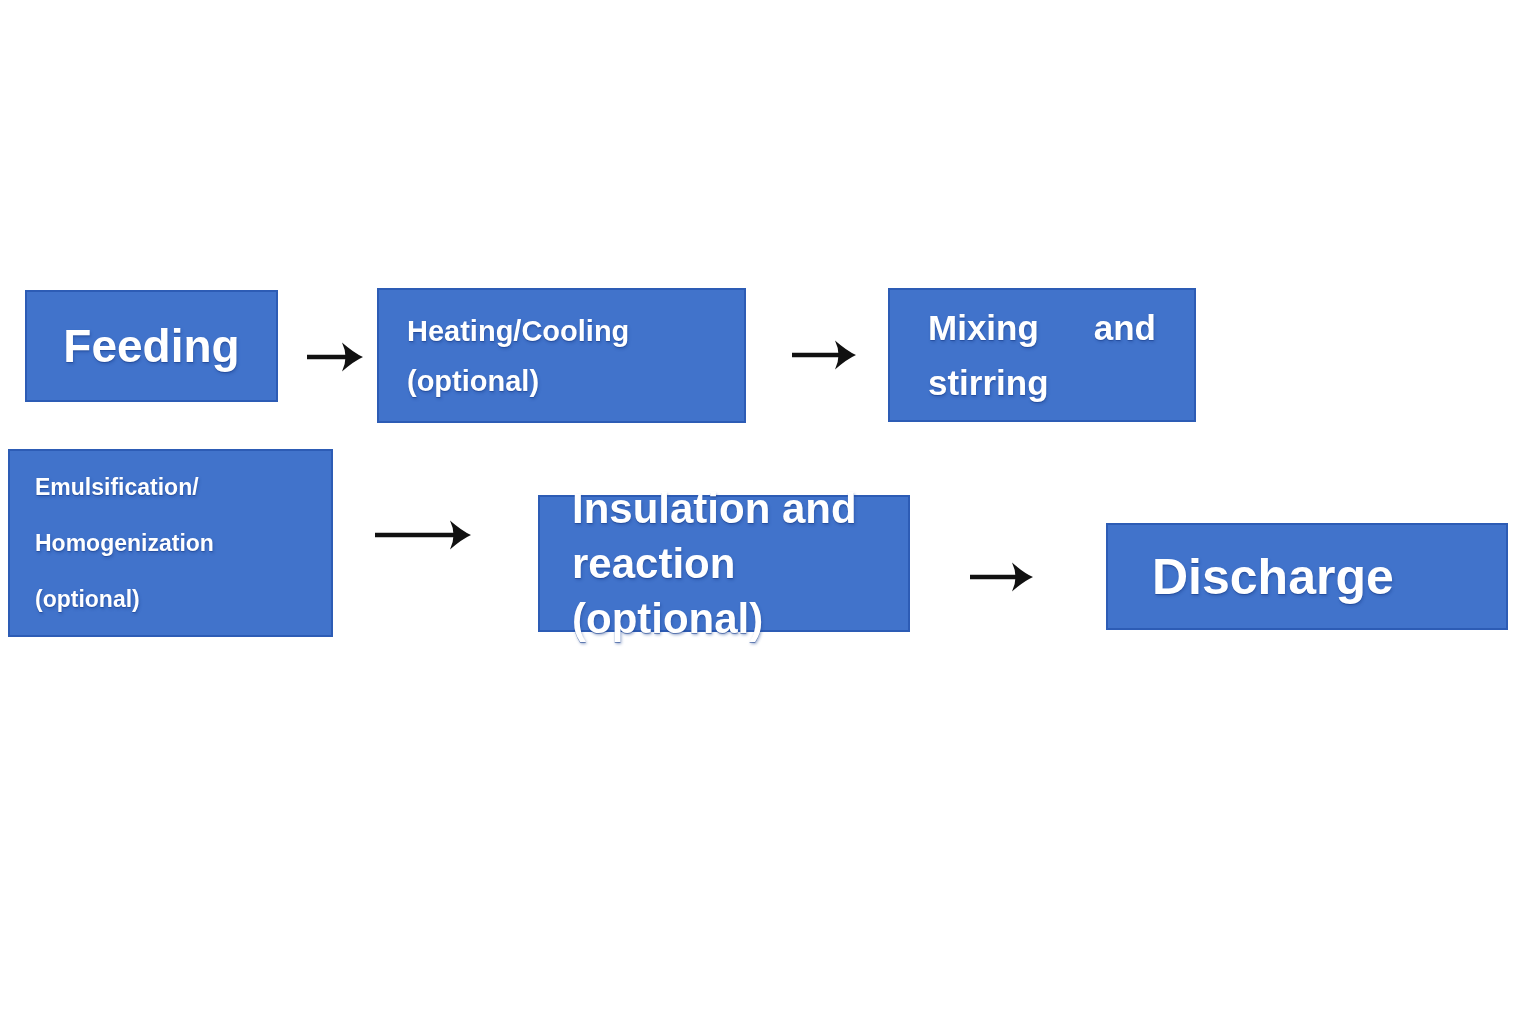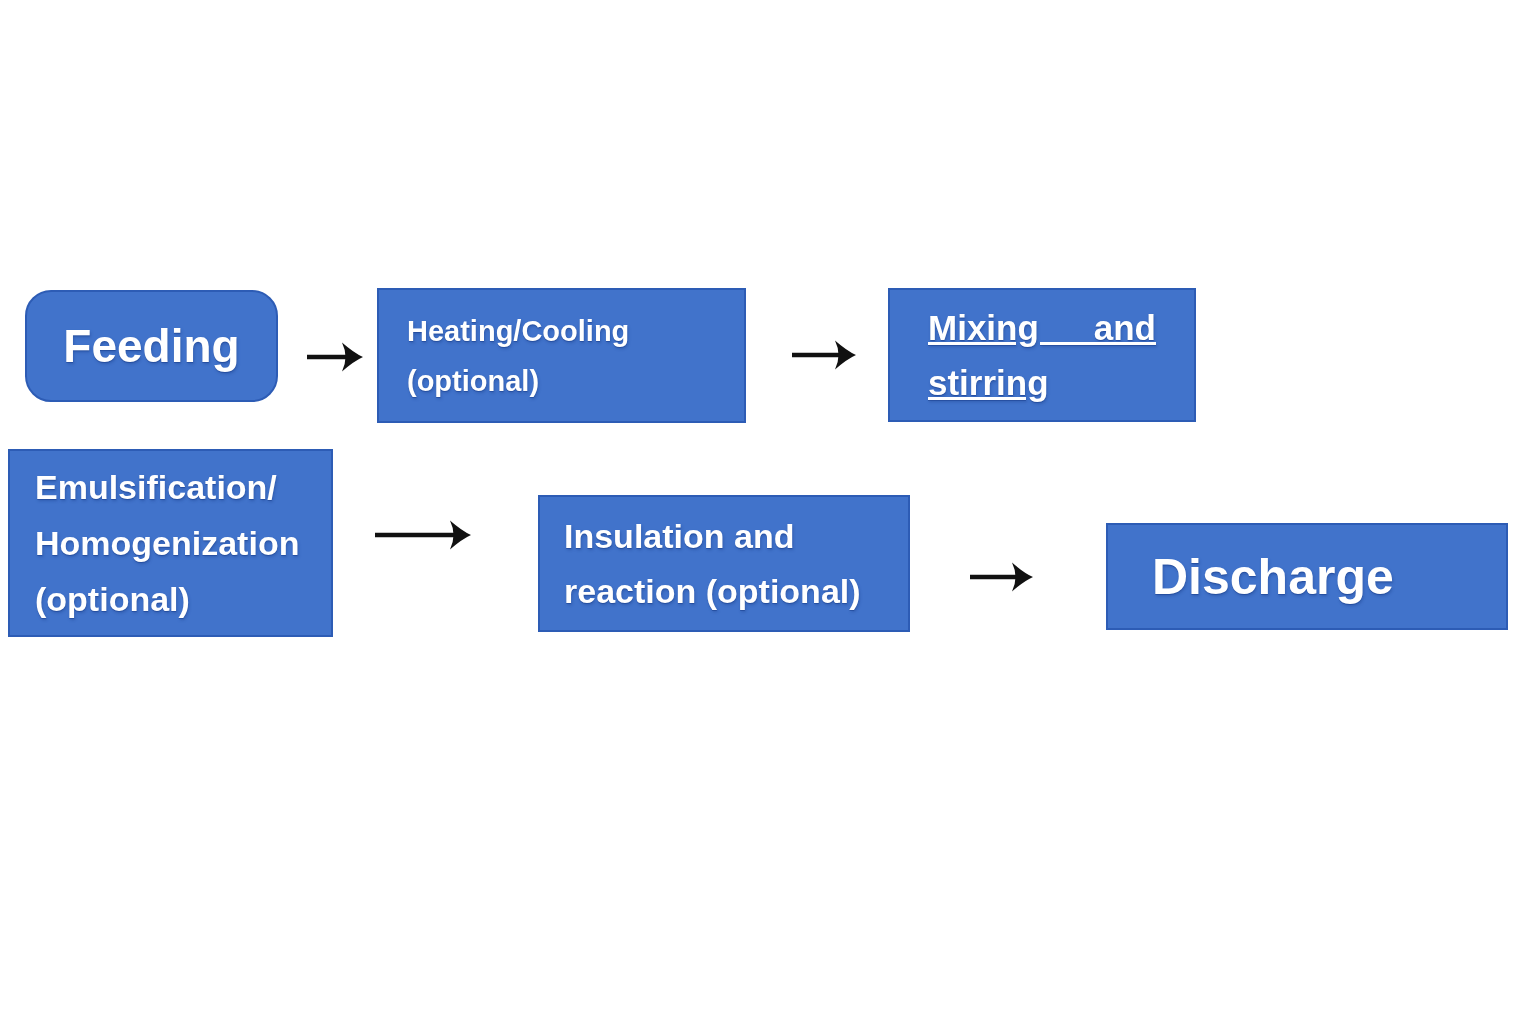--- a/index.html
+++ b/index.html
@@ -25,39 +25,39 @@
     display: flex;
     align-items: center;
     text-shadow: 0 1px 0 rgba(28, 66, 144, 0.55), 1px 2px 3px rgba(28, 66, 144, 0.45);
   }
   .label {
     white-space: pre-line;
     width: 100%;
   }
   .n-feeding {
     left: 25px; top: 290px; width: 253px; height: 112px;
-    font-size: 46px; justify-content: center; border-radius: 26px;
+    font-size: 46px; justify-content: center;
   }
   .n-feeding .label { text-align: center; }
   .n-heating {
     left: 377px; top: 288px; width: 369px; height: 135px;
     font-size: 29px; line-height: 50px; padding-left: 28px;
   }
   .n-mixing {
     left: 888px; top: 288px; width: 308px; height: 134px;
-    font-size: 35px; line-height: 55px; padding: 0 38px; text-decoration: underline;
+    font-size: 35px; line-height: 55px; padding: 0 38px;
   }
   .n-mixing .label { text-align: justify; }
   .n-emulsification {
     left: 8px; top: 449px; width: 325px; height: 188px;
-    font-size: 34px; line-height: 56px; padding-left: 25px;
+    font-size: 23px; line-height: 56px; padding-left: 25px;
   }
   .n-insulation {
     left: 538px; top: 495px; width: 372px; height: 137px;
-    font-size: 34px; line-height: 55px; padding-left: 24px; padding-right: 6px;
+    font-size: 42px; line-height: 55px; padding-left: 32px; padding-right: 6px;
   }
   .n-discharge {
     left: 1070px; top: 523px; width: 402px; height: 107px;
     font-size: 50px; padding-left: 44px; margin-left: 36px;
   }
   .arrow { position: absolute; }
   .arrow line { stroke: #111111; stroke-width: 4.5; }
   .arrow path { fill: #111111; }
   .a1 { left: 306px; top: 339px; width: 58px; height: 36px; }
   .a2 { left: 791px; top: 337px; width: 66px; height: 36px; }

